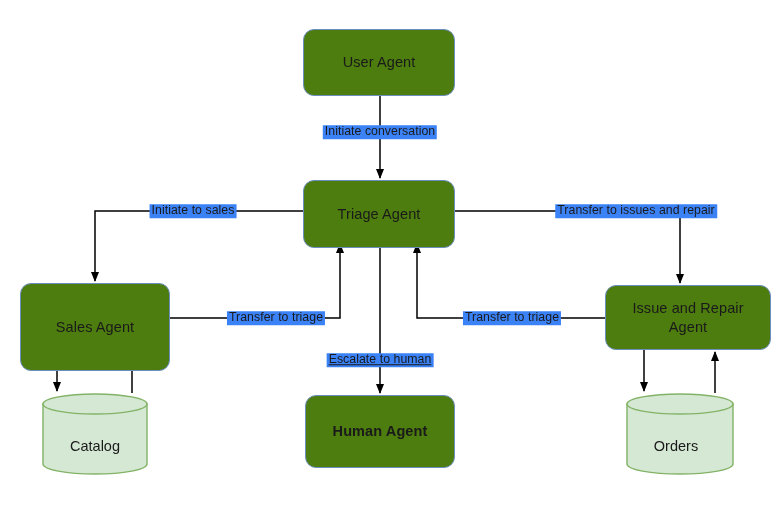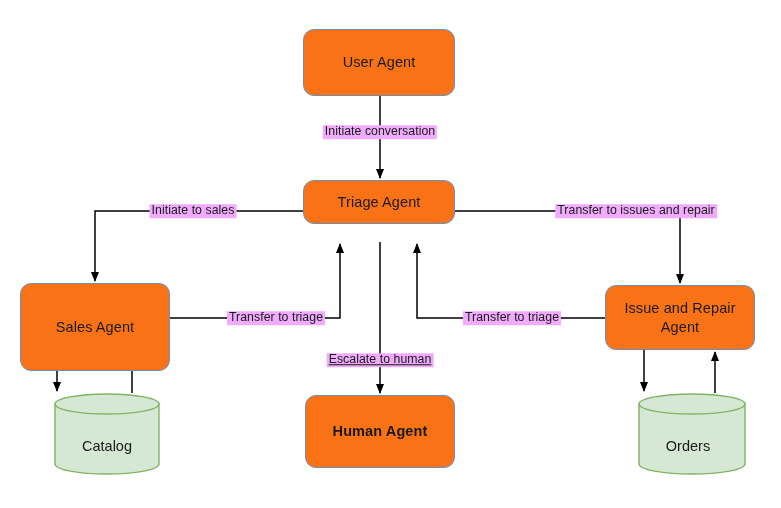--- a/index.html
+++ b/index.html
@@ -31,51 +31,50 @@
     display: flex;
     align-items: center;
     justify-content: center;
     text-align: center;
     font-size: 14.5px;
     color: #1a1a1a;
     line-height: 1.25;
     letter-spacing: 0.1px;
   }
   .node-process {
-    background: #f97316;
+    background: #4d7c0f;
     border: 1.4px solid #6c8ebf;
     border-radius: 11px;
   }
   .node-label {
     display: block;
     white-space: pre-line;
   }
   .cylinder {
     position: absolute;
     box-sizing: border-box;
-    margin-left: 12px;
   }
   .cyl-svg {
     position: absolute;
     left: 0;
     top: 0;
   }
   .cyl-text {
     position: absolute;
     left: 0;
     right: 0;
     text-align: center;
     font-size: 14.5px;
     color: #1a1a1a;
   }
   .edge-label {
     position: absolute;
     font-size: 12.3px;
     color: #1a1a1a;
-    background: #f0abfc;
+    background: #3b82f6;
     white-space: nowrap;
     padding: 0 2px;
     line-height: 1.1;
     letter-spacing: 0.05px;
   }
 </style>
 </head>
 <body>
 
 <div id="canvas">
@@ -105,29 +104,29 @@
 
     <path d="M644,350 L644,391" stroke="#000000" stroke-width="1.5" fill="none" marker-end="url(#arrowhead)"></path>
 
     <path d="M715,393 L715,352" stroke="#000000" stroke-width="1.5" fill="none" marker-end="url(#arrowhead)"></path>
   </svg>
 
   <div class="node node-process" style="left:303px; top:29px; width:152px; height:67px;">
     <span class="node-label">User Agent</span>
   </div>
 
-  <div class="node node-process" style="left:303px; top:180px; width:152px; height:44px;justify-content:center;">
+  <div class="node node-process" style="left:303px; top:180px; width:152px; height:68px;justify-content:center;">
     <span class="node-label">Triage Agent</span>
   </div>
 
   <div class="node node-process" style="left:20px; top:283px; width:150px; height:88px;">
     <span class="node-label">Sales Agent</span>
   </div>
 
-  <div class="node node-process" style="left:605px; top:285px; width:150px; height:65px;">
+  <div class="node node-process" style="left:605px; top:285px; width:166px; height:65px;">
     <span class="node-label">Issue and Repair
 Agent</span>
   </div>
 
   <div class="node node-process" style="left:305px; top:395px; width:150px; height:73px;font-weight:bold;">
     <span class="node-label">Human Agent</span>
   </div>
 
   <div class="cylinder" style="left:42px; top:393px; width:106px; height:82px;">
     <svg class="cyl-svg" width="106" height="82" viewBox="0 0 106 82">

